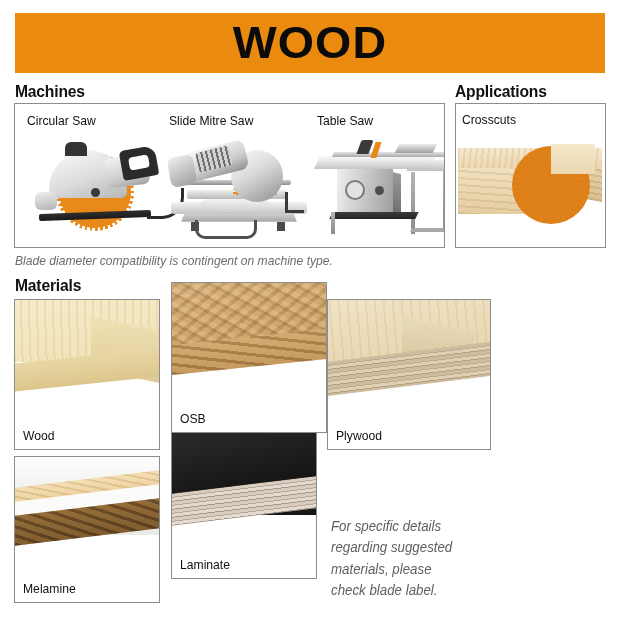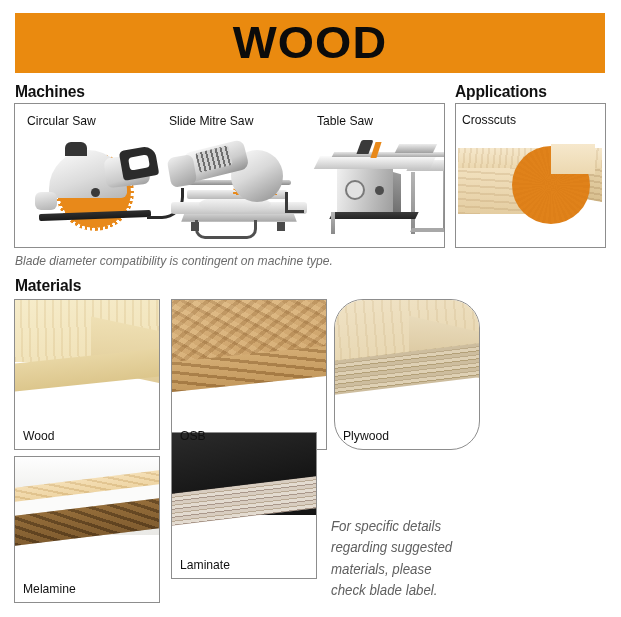--- a/index.html
+++ b/index.html
@@ -124,22 +124,22 @@
     font-family: "Liberation Sans", sans-serif;
     font-size: 13.5px;
     color: #111;
     transform: scaleX(0.9);
     transform-origin: left center;
     white-space: nowrap;
     z-index: 5;
   }
 
   #card-wood     { left: 14px;  top: 299px; width: 146px; height: 151px; }
-  #card-osb      { left: 171px; top: 299px; width: 156px; height: 151px; }
-  #card-plywood  { left: 334px; top: 299px; width: 146px; height: 151px; border-radius: 29px; }
+  #card-osb      { left: 171px; top: 282px; width: 156px; height: 151px; }
+  #card-plywood  { left: 327px; top: 299px; width: 164px; height: 151px; }
   #card-melamine { left: 14px;  top: 456px; width: 146px; height: 147px; }
   #card-laminate { left: 171px; top: 432px; width: 146px; height: 147px; }
 
   
   #materials-note {
     position: absolute;
     left: 331px;
     top: 516px;
     width: 180px;
     font-family: "Liberation Sans", sans-serif;

